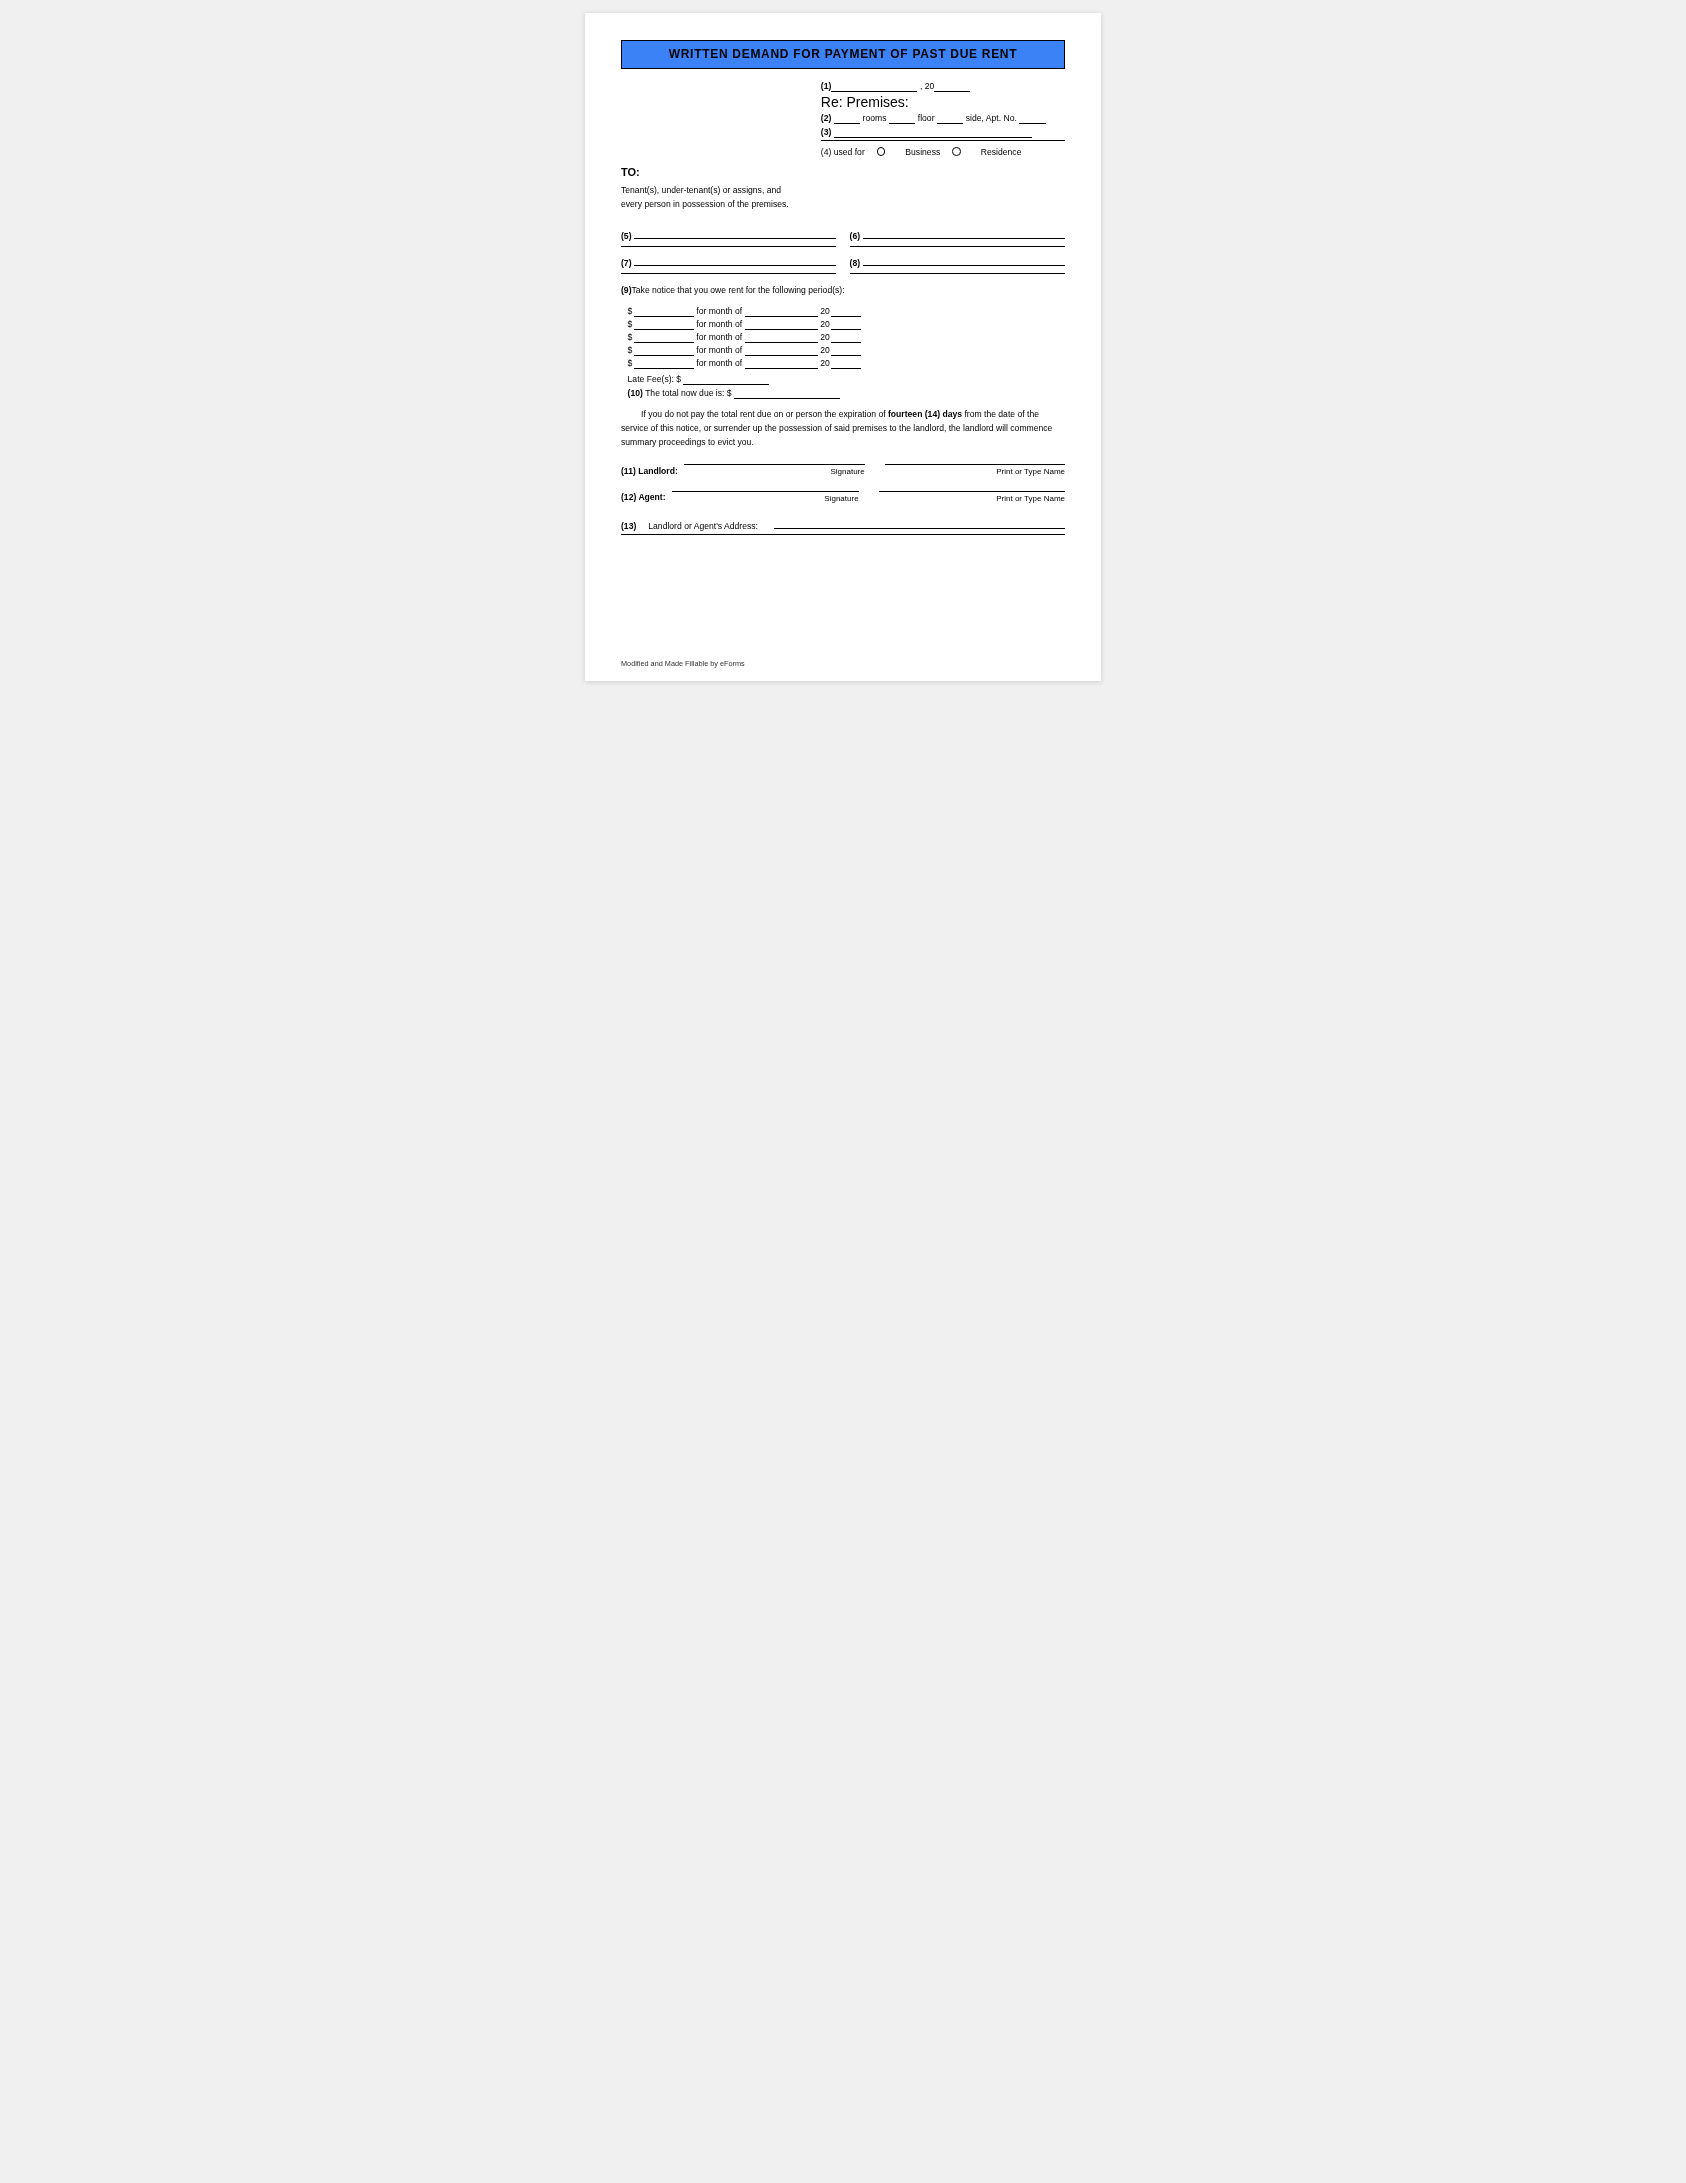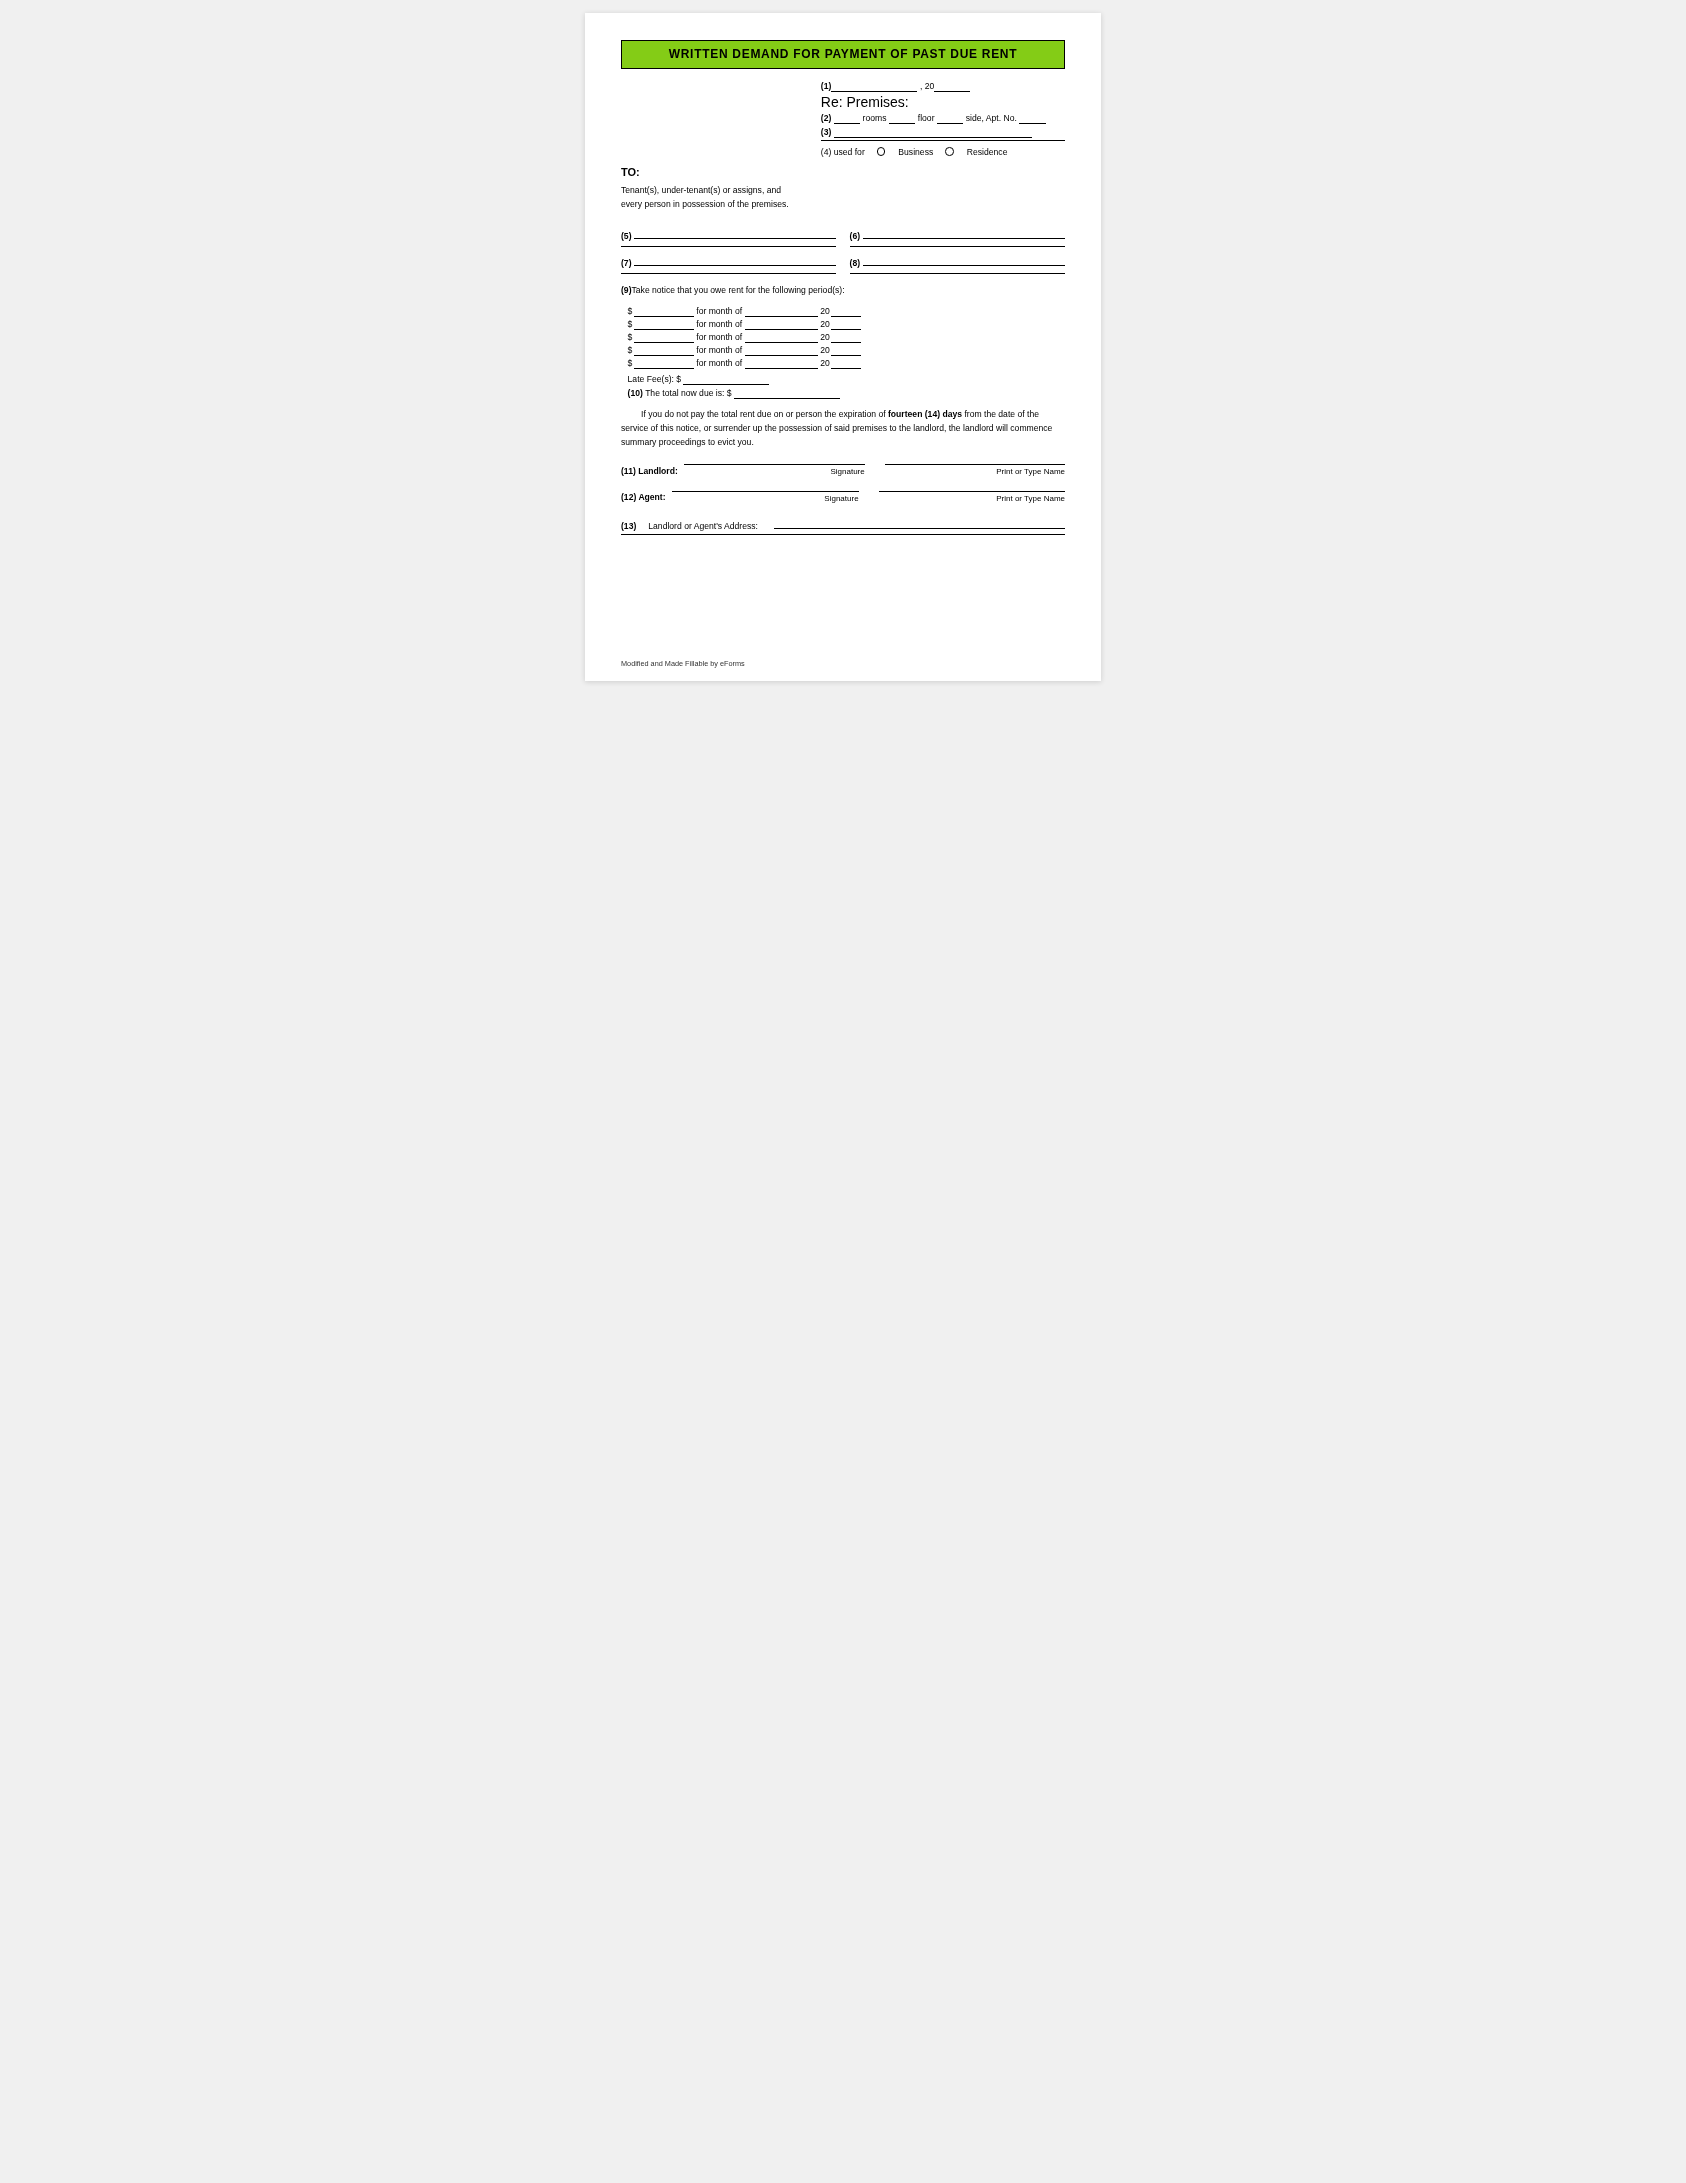--- a/index.html
+++ b/index.html
@@ -21,21 +21,21 @@
       background: #ffffff;
       width: 516px;
       min-height: 668px;
       padding: 26.5px 36px 26.5px 36px;
       position: relative;
       box-shadow: 0 1.3px 5.3px rgba(0,0,0,0.15);
     }
 
     .title-box {
       border: 1.3px solid #000;
-      background: #84cc16;
+      background: #3b82f6;
       text-align: center;
       padding: 6.6px 13.2px;
       margin-bottom: 12px;
     }
 
     .title-box h1 {
       font-size: 12px;
       font-weight: bold;
       letter-spacing: 0.7px;
       color: #000;
@@ -102,21 +102,21 @@
       width: 55%;
       font-size: 8.6px;
       display: flex;
       align-items: center;
       gap: 12px;
     }
 
     .radio-option {
       display: flex;
       align-items: center;
-      gap: 13px;
+      gap: 20px;
     }
 
     .radio-circle {
       width: 8.6px;
       height: 8.6px;
       border-radius: 50%;
       border: 1px solid #000;
       display: inline-block;
       flex-shrink: 0;
     }

